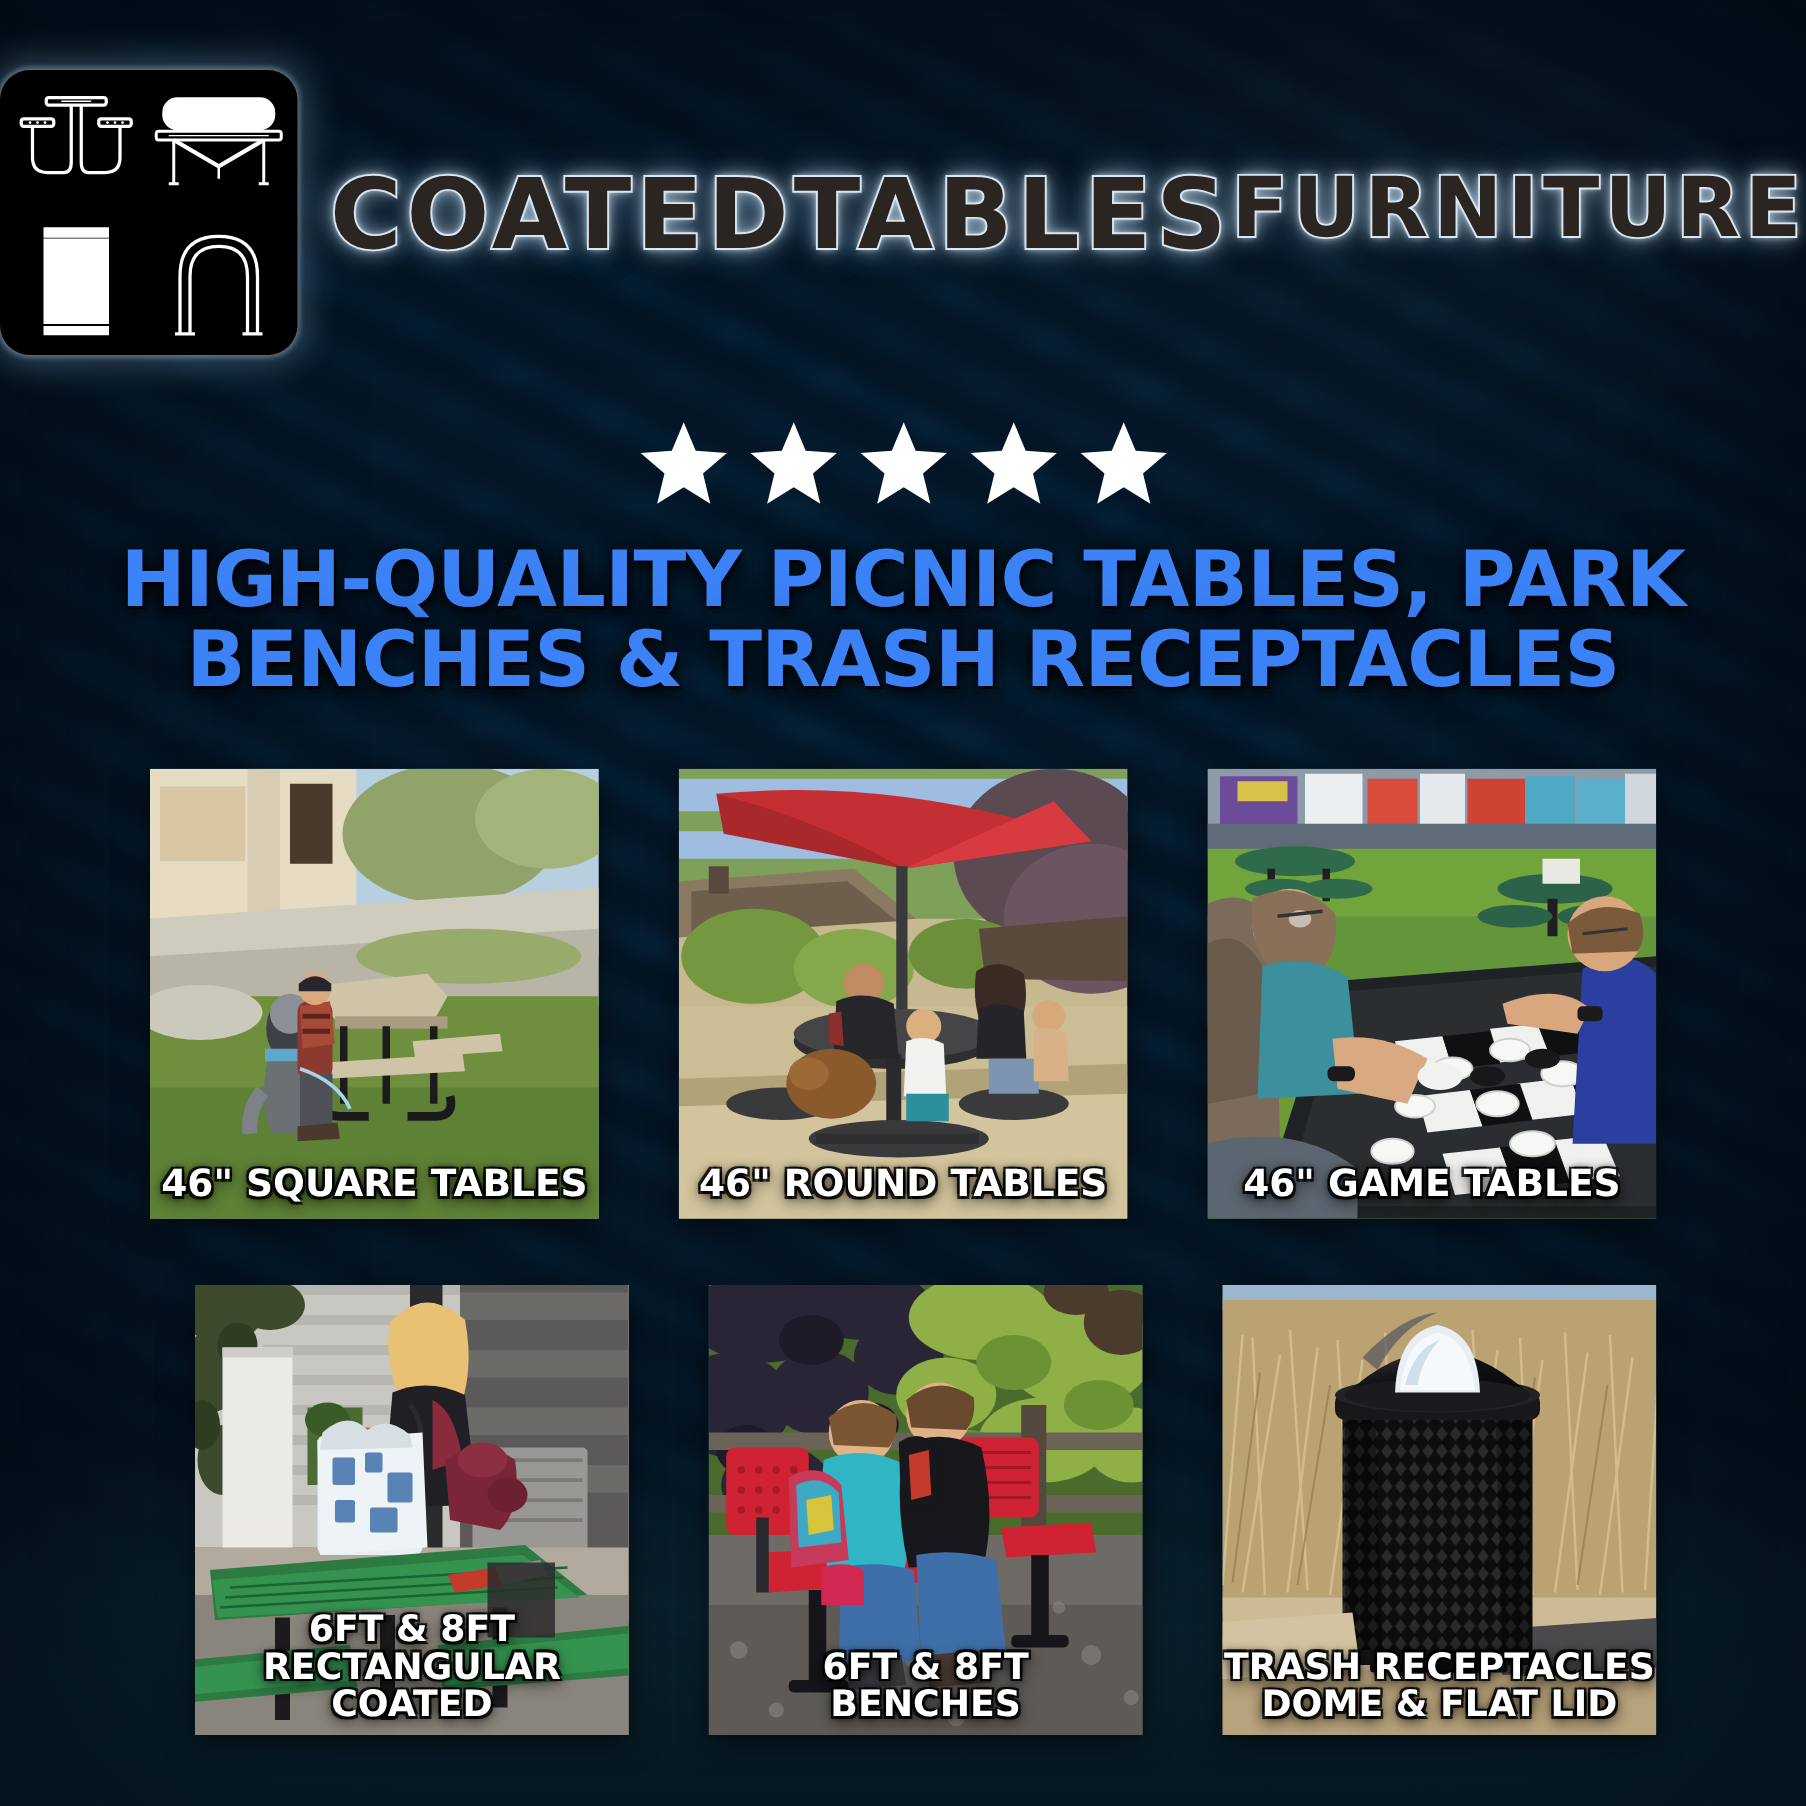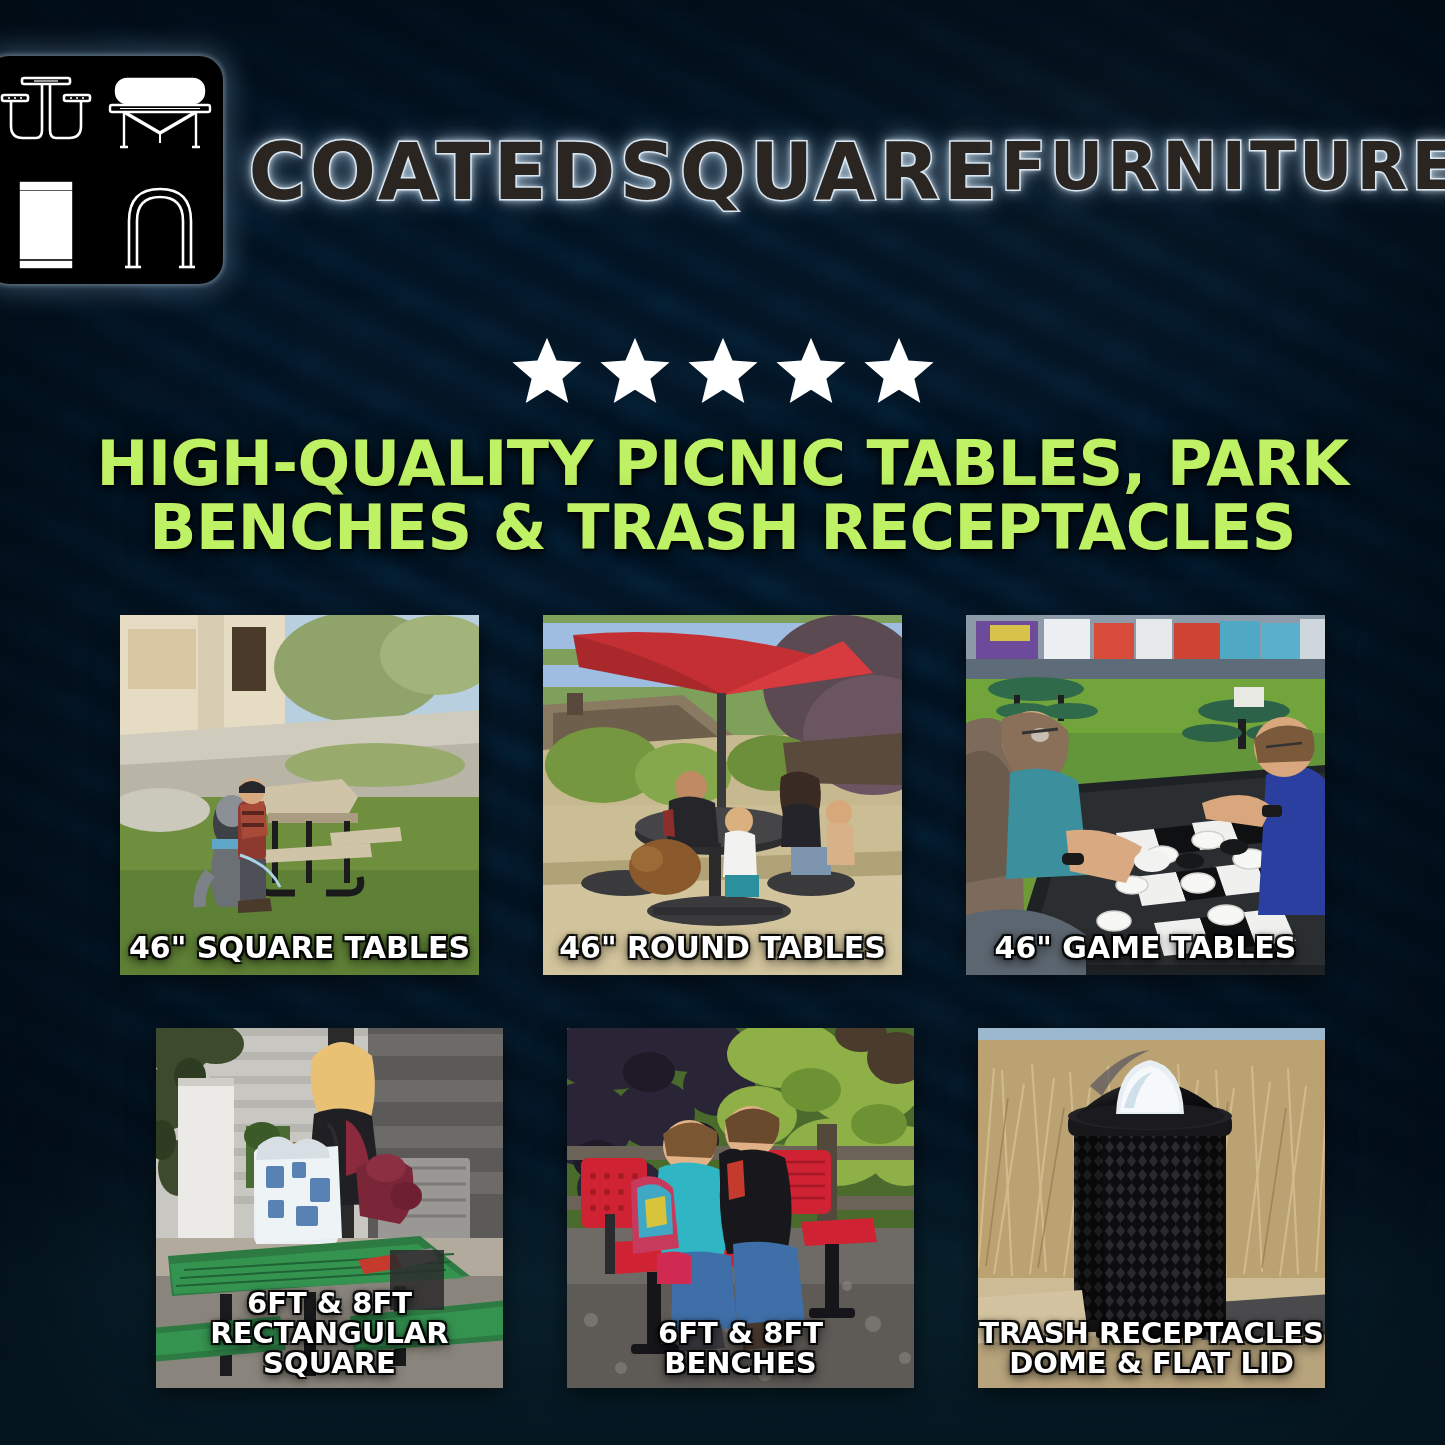--- a/index.html
+++ b/index.html
@@ -110,21 +110,21 @@
 
   
   .headline{
     position:absolute; left:60px; right:60px; top:432px;
     text-align:center;
     font-family:"DejaVu Sans", sans-serif;
     font-weight:700;
     font-size:62px;
     line-height:1.03;
     letter-spacing:-0.5px;
-    color:#bef264;
+    color:#3b82f6;
     text-shadow:
       0 3px 10px rgba(0,0,0,.85),
       0 0 28px rgba(0,0,0,.6),
       2px 2px 0 rgba(0,0,0,.55);
   }
   .headline span{ display:block; }
 
   
   .grid{
     position:absolute;
@@ -230,21 +230,21 @@
             <path d="M22 92 L22 46 Q22 22 45 22 Q68 22 68 46 L68 92"></path>
             <line x1="10" y1="92" x2="26" y2="92"></line>
             <line x1="64" y1="92" x2="80" y2="92"></line>
           </svg>
         </span>
       </div>
     </div>
 
     <div class="brand">
       <div class="brand-line l1">COATED</div>
-      <div class="brand-line l2">SQUARE</div>
+      <div class="brand-line l2">TABLES</div>
       <div class="brand-line l3">FURNITURE</div>
     </div>
   </div>
 
   <div class="stars">
     <svg class="star" viewBox="0 0 24 24">
         <polygon fill="#ffffff" points="12,1.2 15.1,8.6 23.2,9.2 17,14.5 18.9,22.4 12,18.1 5.1,22.4 7,14.5 0.8,9.2 8.9,8.6"></polygon>
       </svg>
     <svg class="star" viewBox="0 0 24 24">
         <polygon fill="#ffffff" points="12,1.2 15.1,8.6 23.2,9.2 17,14.5 18.9,22.4 12,18.1 5.1,22.4 7,14.5 0.8,9.2 8.9,8.6"></polygon>
@@ -577,21 +577,21 @@
             </g>
             <g>
               <path d="M208 232 L246 226 L252 240 L214 246 Z" fill="#c43a2c"></path>
               <path d="M246 226 L282 220 L288 232 L252 240 Z" fill="#8a8a8c"></path>
             </g>
             <rect x="240" y="222" width="54" height="60" fill="#2a2a2c" opacity=".85"></rect>
           </svg>
         </div>
         <div class="caption two-line">
           <span>6FT &amp; 8FT</span>
-          <span>RECTANGULAR SQUARE</span>
+          <span>RECTANGULAR COATED</span>
         </div>
       </div>
 
       <div class="card">
         <div class="photo">
           <svg viewBox="0 0 359 360" preserveAspectRatio="xMidYMid slice">
             <rect width="359" height="360" fill="#7d7b76"></rect>
             <rect x="0" y="0" width="359" height="210" fill="#4a6b2c"></rect>
             <g fill="#2a2536">
               <ellipse cx="50" cy="26" rx="60" ry="36"></ellipse>

